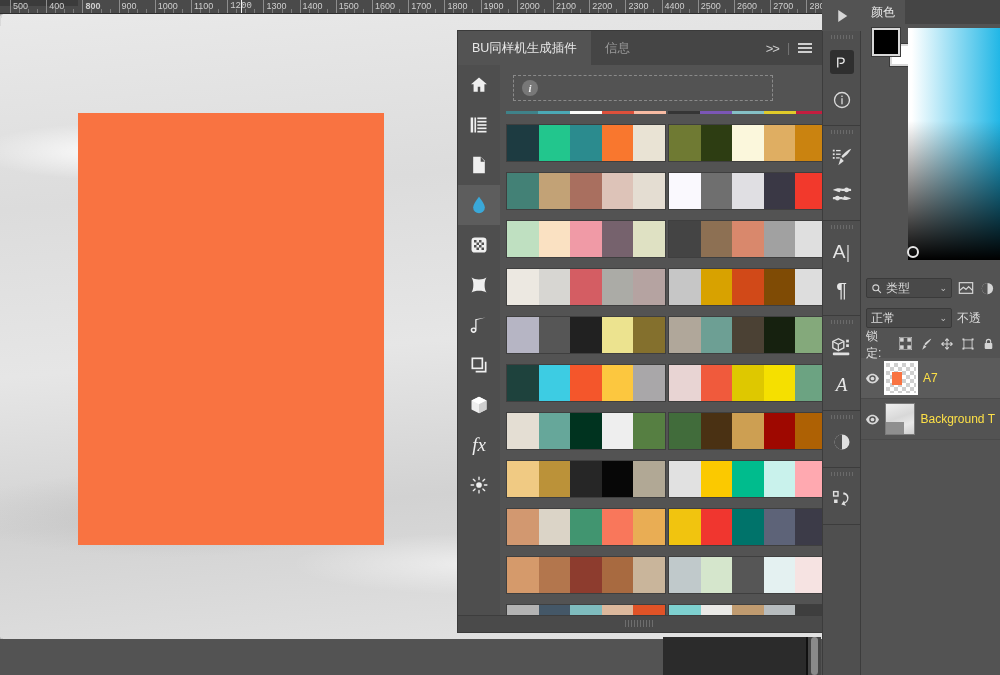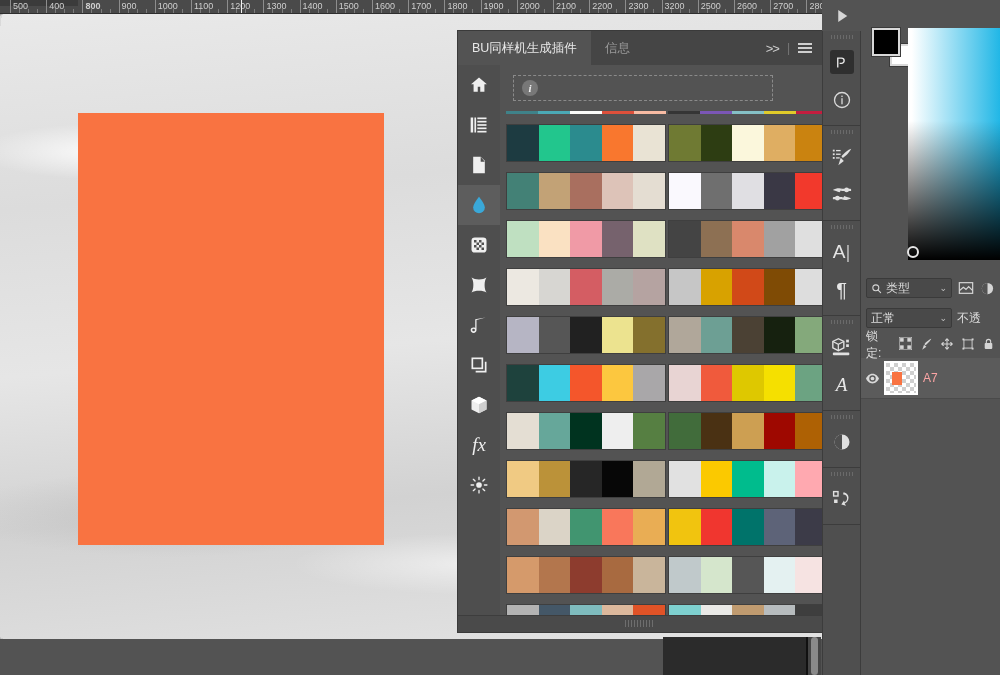--- a/index.html
+++ b/index.html
@@ -241,21 +241,21 @@
     border-bottom:1px solid #4a4a4a;
   }
   .layer-row.sel { background:#5b5b5b; }
   .eye { width:13px; display:flex; align-items:center; justify-content:center; color:#d9d9d9; }
   .thumb {
     width:32px; height:32px; border:1px solid #7a7a7a; position:relative; overflow:hidden;
     background:
       conic-gradient(#fff 0 25%, #cfcfcf 0 50%, #fff 0 75%, #cfcfcf 0) 0 0/8px 8px;
   }
   .thumb.sel-frame { outline:2px solid #ffffff; outline-offset:-1px; }
-  .layer-name { font-size:12px; color:#fca5a5; white-space:nowrap; }
+  .layer-name { font-size:12px; color:#fde047; white-space:nowrap; }
 </style>
 </head>
 <body>
 
 <div id="app">
 
   <div id="canvas-area">
     <div id="marble"></div>
     <div id="orange-rect"></div>
     <div id="doc-dark"></div>
@@ -291,21 +291,21 @@
         <div class="lbl" style="left: 157.8px;">1000</div>
         <div class="mtick" style="left: 163.85px;"></div>
         <div class="mtick" style="left: 172.9px;"></div>
         <div class="mtick" style="left: 181.95px;"></div>
         <div class="tick" style="left: 191px;"></div>
         <div class="lbl" style="left: 194px;">1100</div>
         <div class="mtick" style="left: 200.05px;"></div>
         <div class="mtick" style="left: 209.1px;"></div>
         <div class="mtick" style="left: 218.15px;"></div>
         <div class="tick" style="left: 227.2px;"></div>
-        <div class="lbl" style="left: 230.2px;">1200</div>
+        <div class="lbl" style="left: 230.2px; font-family: Liberation Mono, monospace;">1200</div>
         <div class="mtick" style="left: 236.25px;"></div>
         <div class="mtick" style="left: 245.3px;"></div>
         <div class="mtick" style="left: 254.35px;"></div>
         <div class="tick" style="left: 263.4px;"></div>
         <div class="lbl" style="left: 266.4px;">1300</div>
         <div class="mtick" style="left: 272.45px;"></div>
         <div class="mtick" style="left: 281.5px;"></div>
         <div class="mtick" style="left: 290.55px;"></div>
         <div class="tick" style="left: 299.6px;"></div>
         <div class="lbl" style="left: 302.6px;">1400</div>
@@ -351,21 +351,21 @@
         <div class="lbl" style="left: 592.2px;">2200</div>
         <div class="mtick" style="left: 598.25px;"></div>
         <div class="mtick" style="left: 607.3px;"></div>
         <div class="mtick" style="left: 616.35px;"></div>
         <div class="tick" style="left: 625.4px;"></div>
         <div class="lbl" style="left: 628.4px;">2300</div>
         <div class="mtick" style="left: 634.45px;"></div>
         <div class="mtick" style="left: 643.5px;"></div>
         <div class="mtick" style="left: 652.55px;"></div>
         <div class="tick" style="left: 661.6px;"></div>
-        <div class="lbl" style="left: 664.6px;">3200</div>
+        <div class="lbl" style="left: 664.6px;">4400</div>
         <div class="mtick" style="left: 670.65px;"></div>
         <div class="mtick" style="left: 679.7px;"></div>
         <div class="mtick" style="left: 688.75px;"></div>
         <div class="tick" style="left: 697.8px;"></div>
         <div class="lbl" style="left: 700.8px;">2500</div>
         <div class="mtick" style="left: 706.85px;"></div>
         <div class="mtick" style="left: 715.9px;"></div>
         <div class="mtick" style="left: 724.95px;"></div>
         <div class="tick" style="left: 734px;"></div>
         <div class="lbl" style="left: 737px;">2600</div>
@@ -763,20 +763,23 @@
           <rect x="3.5" y="12" width="4" height="4"></rect>
           <path d="M14 4c4 0 6 3 6 6 0 3-1.6 5.4-4.4 6.6l1.6 2.6-5.4-1.4 3-4.6.8 2c1.8-1 2.8-2.6 2.8-4.6 0-2.6-1.6-4.4-4.4-4.4z"></path>
         </svg>
       </div>
     </div>
   </div>
 
   <div id="right-dock">
 
     <div id="color-panel">
+      <div id="color-tabs">
+        <div class="ctab active">颜色</div>
+      </div>
       <div id="color-chips">
         <div id="bg-chip"></div>
         <div id="fg-chip"></div>
       </div>
       <div id="color-field">
         <div id="color-cursor"></div>
       </div>
     </div>
 
     <div id="layers-panel">
@@ -863,16 +866,28 @@
               <svg width="14" height="11" viewBox="0 0 24 18" fill="#d9d9d9">
                 <path d="M12 0C6 0 1.6 5 0 9c1.6 4 6 9 12 9s10.4-5 12-9c-1.6-4-6-9-12-9zm0 15a6 6 0 1 1 0-12 6 6 0 0 1 0 12z"></path>
                 <circle cx="12" cy="9" r="3.4"></circle>
               </svg>
             </div>
             <div class="thumb sel-frame">
               <span style="position:absolute;left:6px;top:9px;width:10px;height:13px;background:#f97341;display:block"></span>
             </div>
             <div class="layer-name">A7</div>
           </div>
+          <div class="layer-row">
+            <div class="eye">
+              <svg width="14" height="11" viewBox="0 0 24 18" fill="#d9d9d9">
+                <path d="M12 0C6 0 1.6 5 0 9c1.6 4 6 9 12 9s10.4-5 12-9c-1.6-4-6-9-12-9zm0 15a6 6 0 1 1 0-12 6 6 0 0 1 0 12z"></path>
+                <circle cx="12" cy="9" r="3.4"></circle>
+              </svg>
+            </div>
+            <div class="thumb" style="background: linear-gradient(160deg, rgb(240, 240, 240), rgb(216, 216, 216) 45%, rgb(232, 232, 232) 70%, rgb(207, 207, 207));">
+              <span style="position:absolute;left:0;bottom:0;width:18px;height:12px;background:#8f8f8f;display:block"></span>
+            </div>
+            <div class="layer-name">Background T</div>
+          </div>
         </div>
     </div>
   </div>
 </div>
 
 </body></html>

